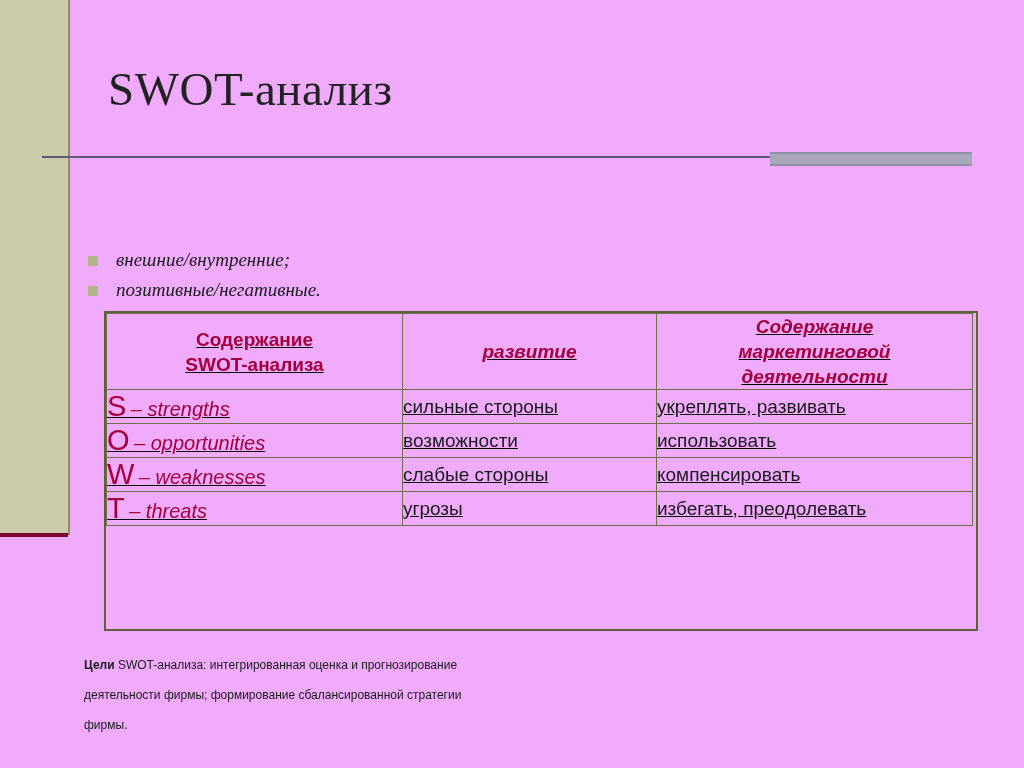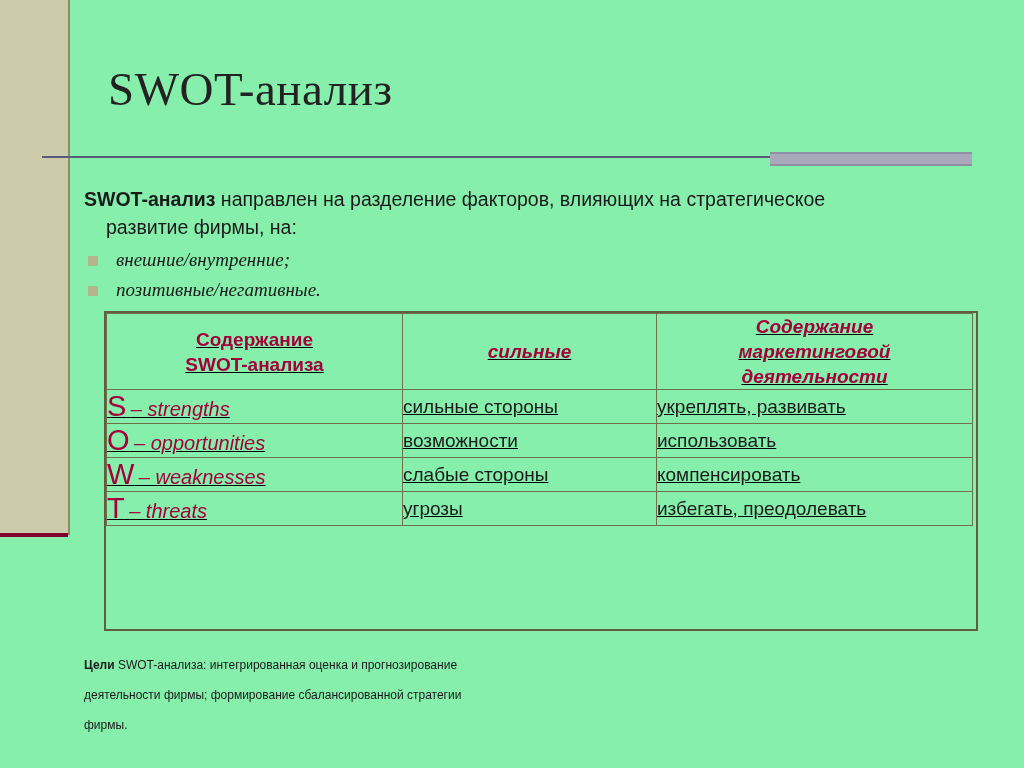--- a/index.html
+++ b/index.html
@@ -10,21 +10,21 @@
     width: 1024px;
     height: 768px;
     background: #ffffcc;
     font-family: "Liberation Sans", sans-serif;
     position: relative;
     overflow: hidden;
   }
   .slide {
     position: absolute;
     inset: 0;
-    background: #86efac;
+    background: #f0abfc;
     padding-left: 32px;
   }
   
   .left-band {
     position: absolute;
     left: 0;
     top: 0;
     width: 68px;
     height: 535px;
     background: #ccccaa;
@@ -181,24 +181,20 @@
 
 <div class="slide">
 
   <div class="left-band"></div>
   <div class="left-band-rule"></div>
 
   <div class="title">SWOT-анализ</div>
   <div class="title-rule"></div>
   <div class="title-rule-accent"></div>
 
-  <div class="intro">
-    <b>SWOT-анализ</b><span> направлен на разделение факторов, влияющих на стратегическое</span>
-    <span class="ind">развитие фирмы, на:</span>
-  </div>
 
   <div class="bullets">
     <div class="bullet">
       <span class="marker"></span>
       <span class="btext">внешние/внутренние;</span>
     </div>
     <div class="bullet">
       <span class="marker"></span>
       <span class="btext">позитивные/негативные.</span>
     </div>
@@ -209,21 +205,21 @@
       <col style="width:296px">
       <col style="width:254px">
       <col style="width:316px">
     </colgroup>
     <tbody>
       <tr>
         <td class="th-cell first">
           <span class="l1">Содержание</span>
           <span class="l2">SWOT-анализа</span>
         </td>
-        <td class="th-cell">сильные</td>
+        <td class="th-cell">развитие</td>
         <td class="th-cell">
           <span>Содержание</span><br>
           <span>маркетинговой</span><br>
           <span>деятельности</span>
         </td>
       </tr>
 
       <tr>
         <td class="letter-cell">
           <span class="letter">S</span>

